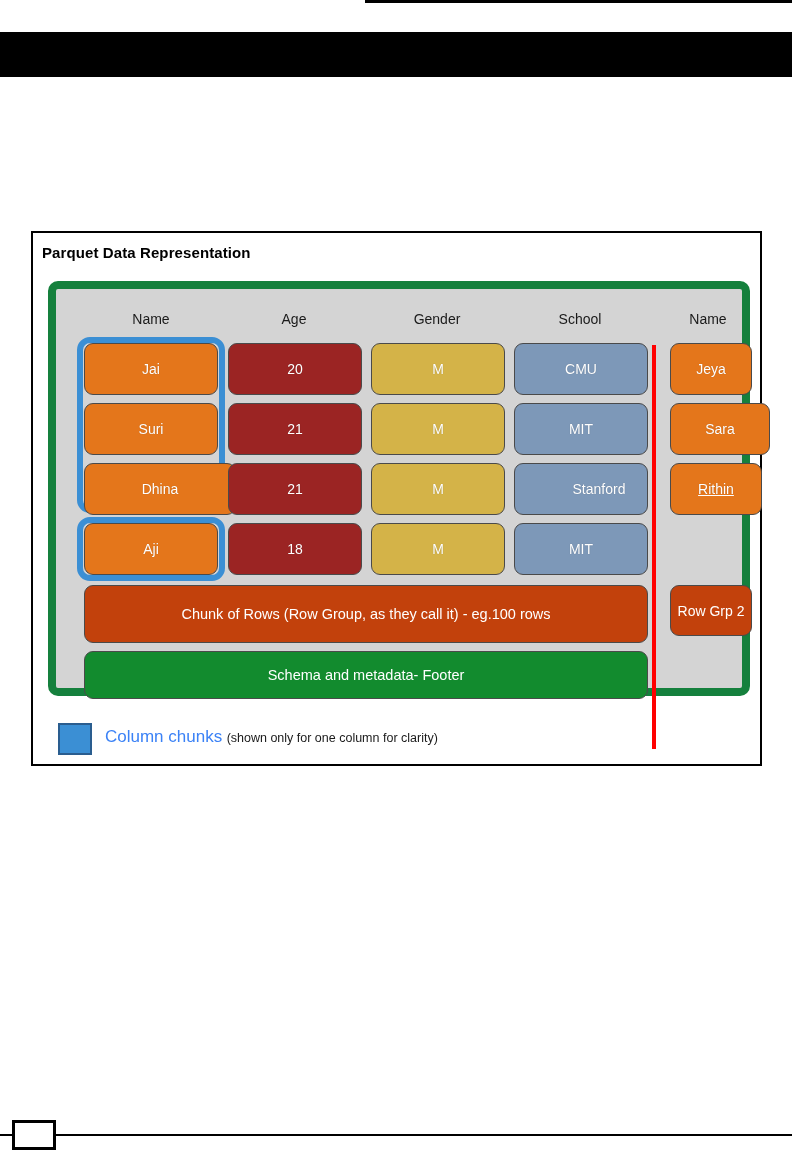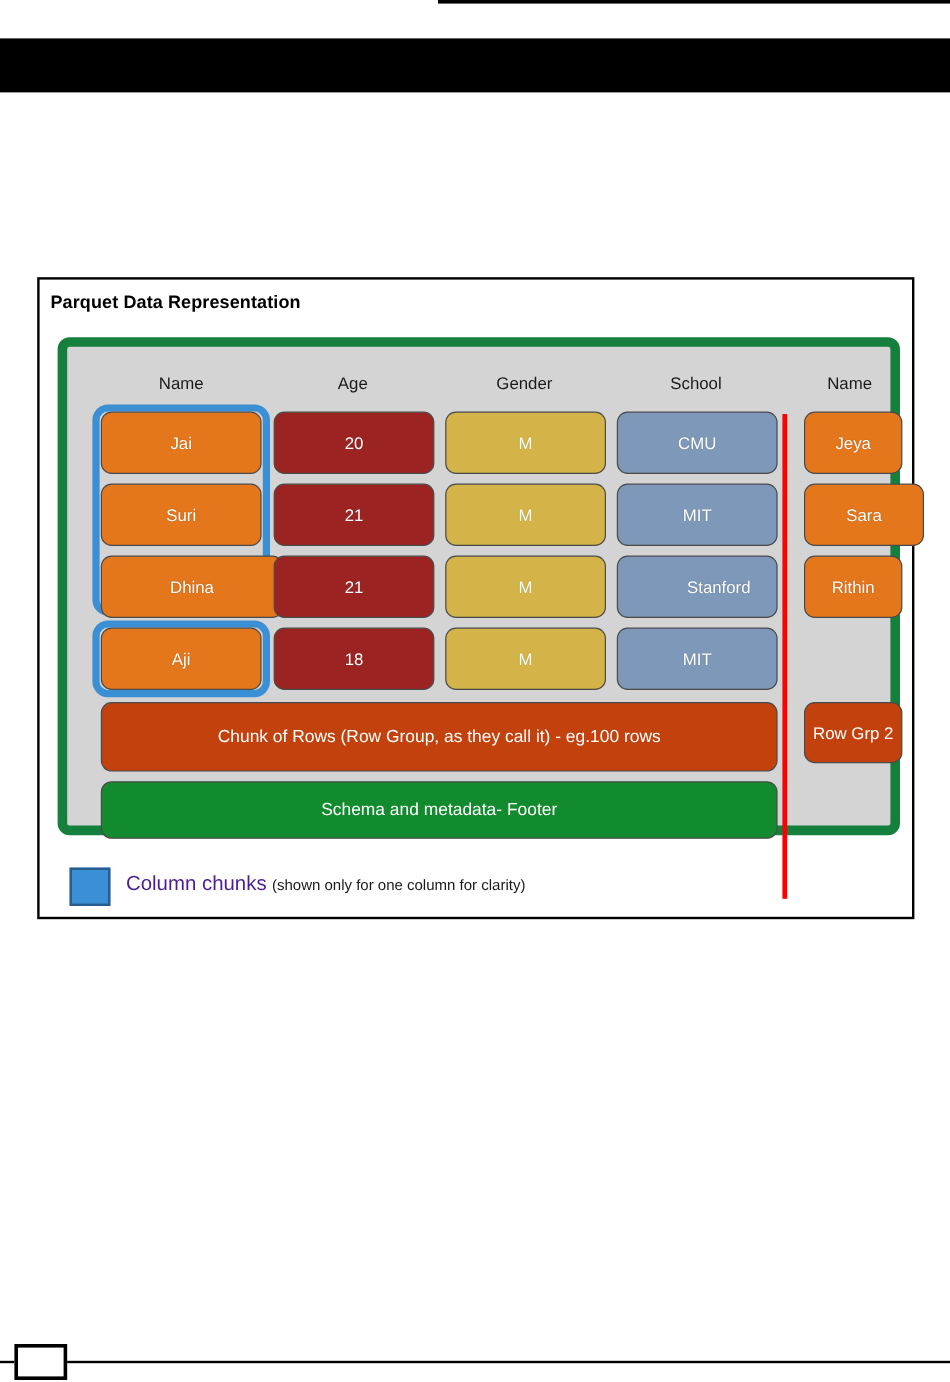--- a/index.html
+++ b/index.html
@@ -160,21 +160,21 @@
     box-sizing: border-box;
   }
   .legend-text {
     position: absolute;
     left: 72px;
     top: 494px;
     white-space: nowrap;
   }
   .legend-strong {
     font-size: 17px;
-    color: #4c1d95;
+    color: #3b82f6;
   }
   .legend-note {
     font-size: 12.5px;
     color: #1a1a1a;
   }
 </style>
 </head>
 <body>
 
 <div class="top-rule"></div>
@@ -206,21 +206,21 @@
     <div class="cell c-name" style="left:28px;  top:114px; width:134px;">Suri</div>
     <div class="cell c-age" style="left:172px; top:114px; width:134px;">21</div>
     <div class="cell c-gender" style="left:315px; top:114px; width:134px;">M</div>
     <div class="cell c-school" style="left:458px; top:114px; width:134px;">MIT</div>
     <div class="cell c-name" style="left:614px; top:114px; width:100px;">Sara</div>
 
     <div class="cell c-name" style="left:28px;  top:174px; width:152px;">Dhina</div>
     <div class="cell c-age" style="left:172px; top:174px; width:134px;">21</div>
     <div class="cell c-gender" style="left:315px; top:174px; width:134px;">M</div>
     <div class="cell c-school" style="left:458px; top:174px; width:134px;padding-left:36px;">Stanford</div>
-    <div class="cell c-name" style="left:614px; top:174px; width:82px;">Rithin</div>
+    <div class="cell c-name" style="left:614px; top:174px; width:92px;text-decoration:underline;">Rithin</div>
 
     <div class="cell c-name" style="left:28px;  top:234px; width:134px;">Aji</div>
     <div class="cell c-age" style="left:172px; top:234px; width:134px;">18</div>
     <div class="cell c-gender" style="left:315px; top:234px; width:134px;">M</div>
     <div class="cell c-school" style="left:458px; top:234px; width:134px;">MIT</div>
 
     <div class="bar bar-grey" style="left:28px; top:296px; width:564px; height:58px;">Chunk of Rows (Row Group, as they call it) - eg.100 rows</div>
 
     <div class="bar bar-grey" style="left:614px; top:296px; width:82px; height:51px; font-size:14px;">Row Grp 2</div>
 

